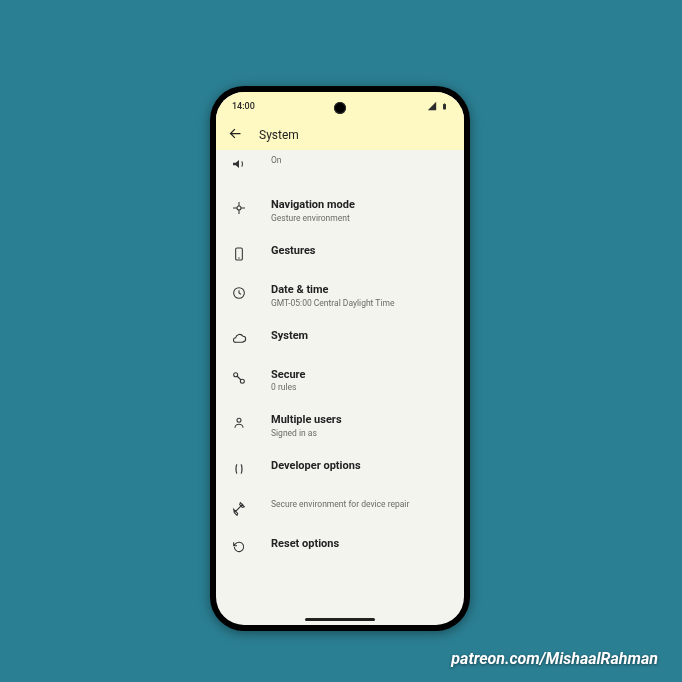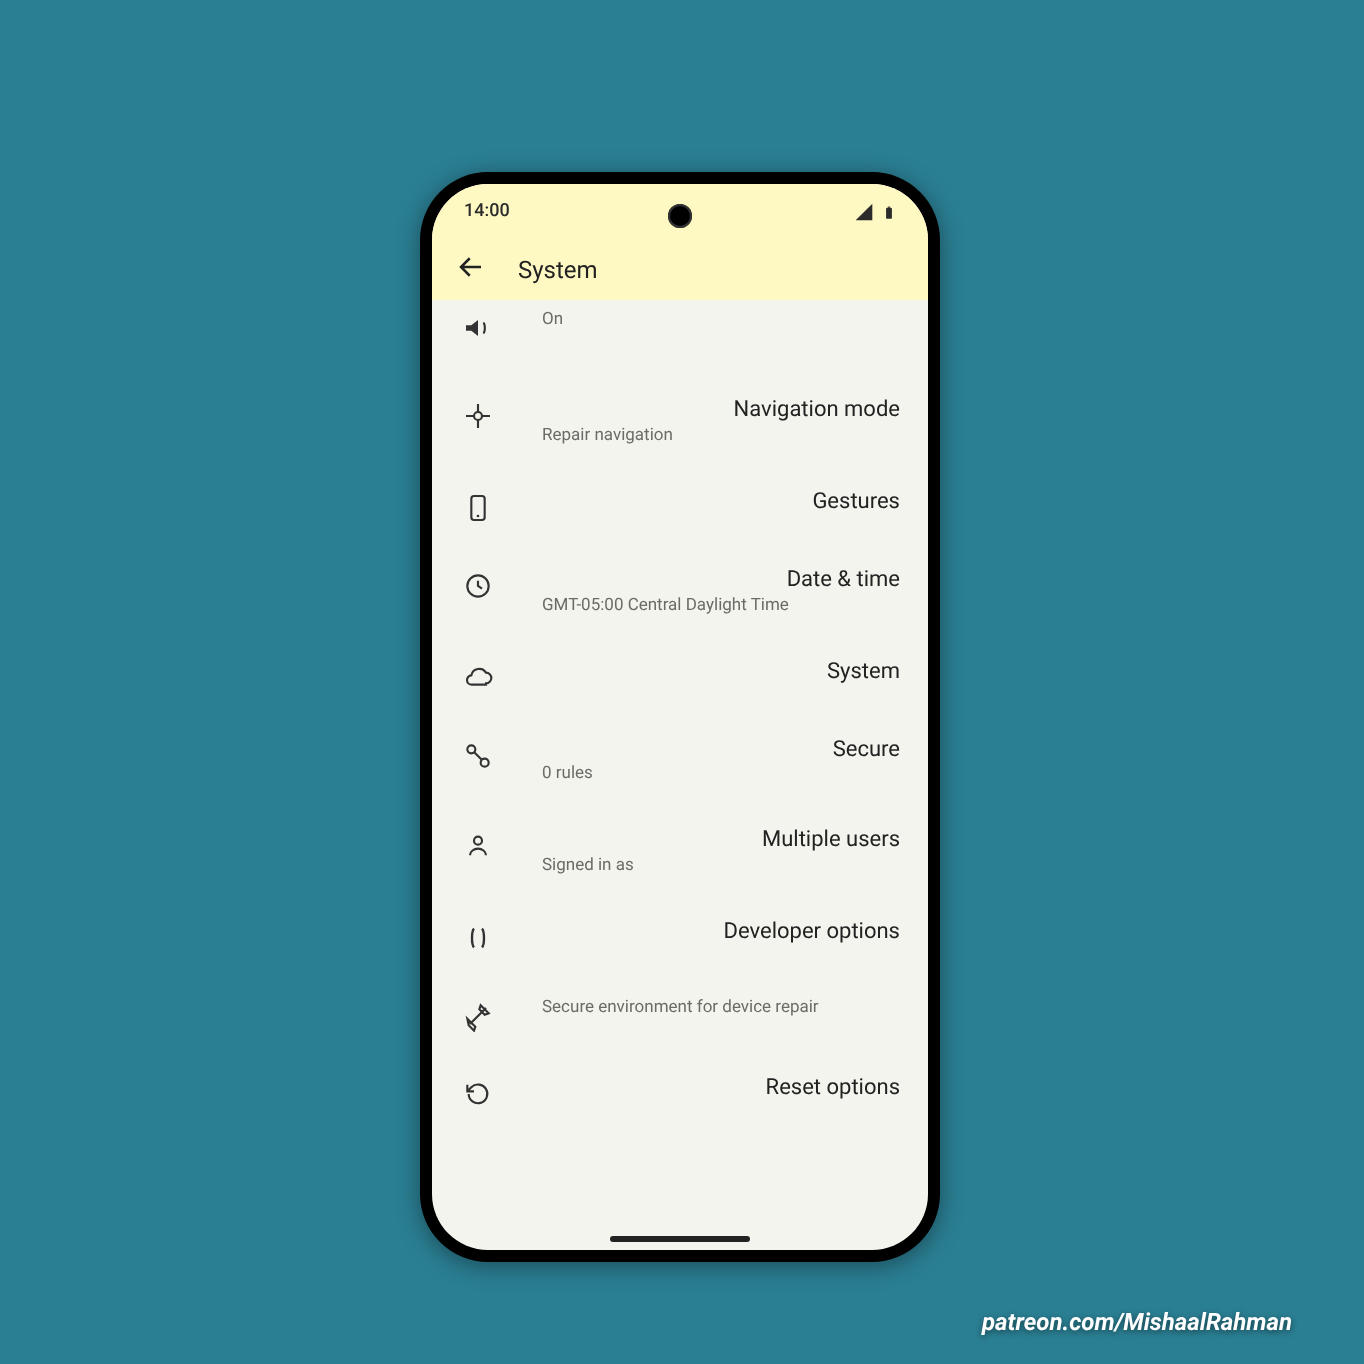--- a/index.html
+++ b/index.html
@@ -92,22 +92,21 @@
     justify-content: center;
     margin-top: 1px;
     color: #333;
   }
   .row-icon svg { width: 16px; height: 16px; display:block; }
   .row-text { flex: 1; min-width: 0; }
   .row-title {
     font-size: 11px;
     color: #222;
     line-height: 1.25;
-    font-weight: 400;
-    text-align: right;
+    font-weight: 700;
   }
   .row-sub {
     font-size: 8.5px;
     color: #6a6c66;
     line-height: 1.3;
     margin-top: 1px;
   }
   .partial { padding-top: 4px; padding-bottom: 8px; }
   .nav-pill {
     position: absolute;
@@ -115,24 +114,24 @@
     left: 50%;
     transform: translateX(-50%);
     width: 70px;
     height: 3px;
     background: #222;
     border-radius: 2px;
     z-index: 5;
   }
   .credit {
     position: absolute;
-    right: 36px;
+    right: 24px;
     bottom: 14px;
     color: #fff;
-    font-size: 12px;
+    font-size: 16px;
     font-weight: 700;
     font-style: italic;
     text-shadow: 0 1px 3px rgba(0,0,0,0.5);
   }
 </style>
 </head>
 <body>
 
 <div class="phone">
   <div class="screen-outer">
@@ -180,21 +179,21 @@
 
       <div class="row">
         <div class="row-icon">
           <svg viewBox="0 0 24 24">
               <path fill="none" stroke="#333" stroke-width="1.6" d="M12 3v6M12 15v6M3 12h6M15 12h6"></path>
               <circle cx="12" cy="12" r="3" fill="none" stroke="#333" stroke-width="1.6"></circle>
             </svg>
         </div>
         <div class="row-text">
           <div class="row-title">Navigation mode</div>
-          <div class="row-sub">Repair navigation</div>
+          <div class="row-sub">Gesture environment</div>
         </div>
       </div>
 
       <div class="row">
         <div class="row-icon">
           <svg viewBox="0 0 24 24">
               <rect x="7" y="3" width="10" height="18" rx="2" fill="none" stroke="#333" stroke-width="1.6"></rect>
               <circle cx="12" cy="18" r="1" fill="#333"></circle>
             </svg>
         </div>

